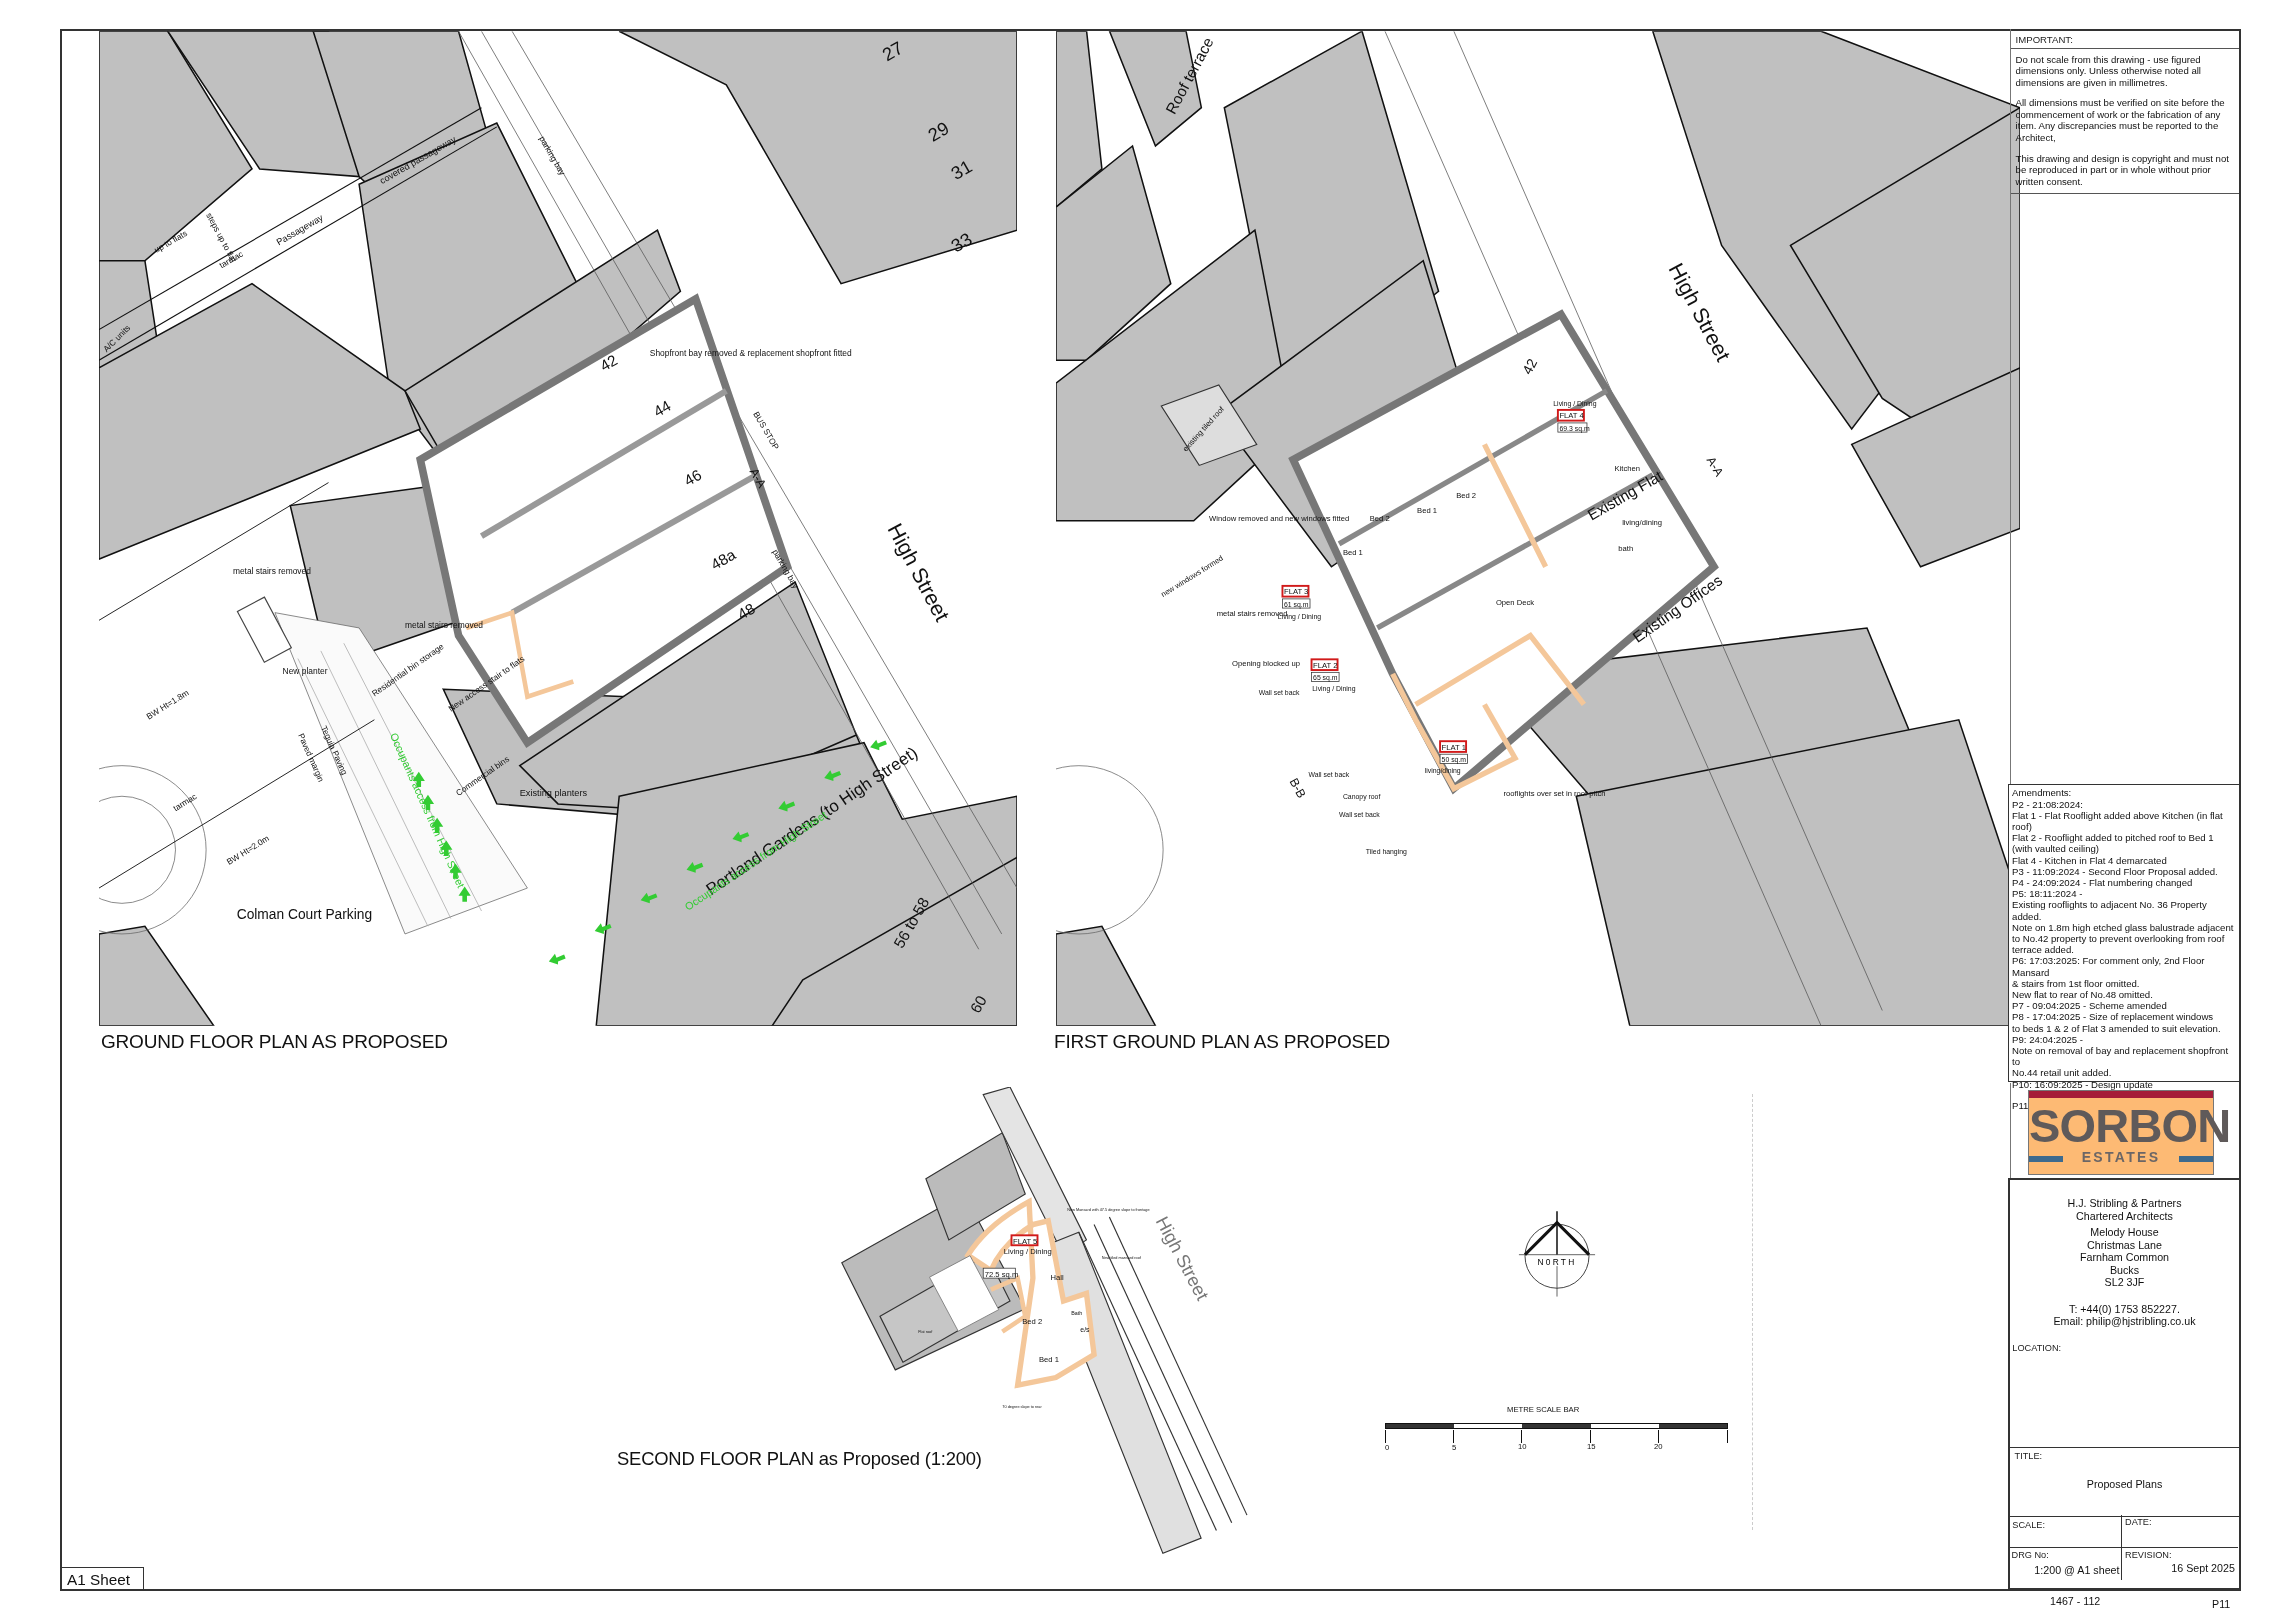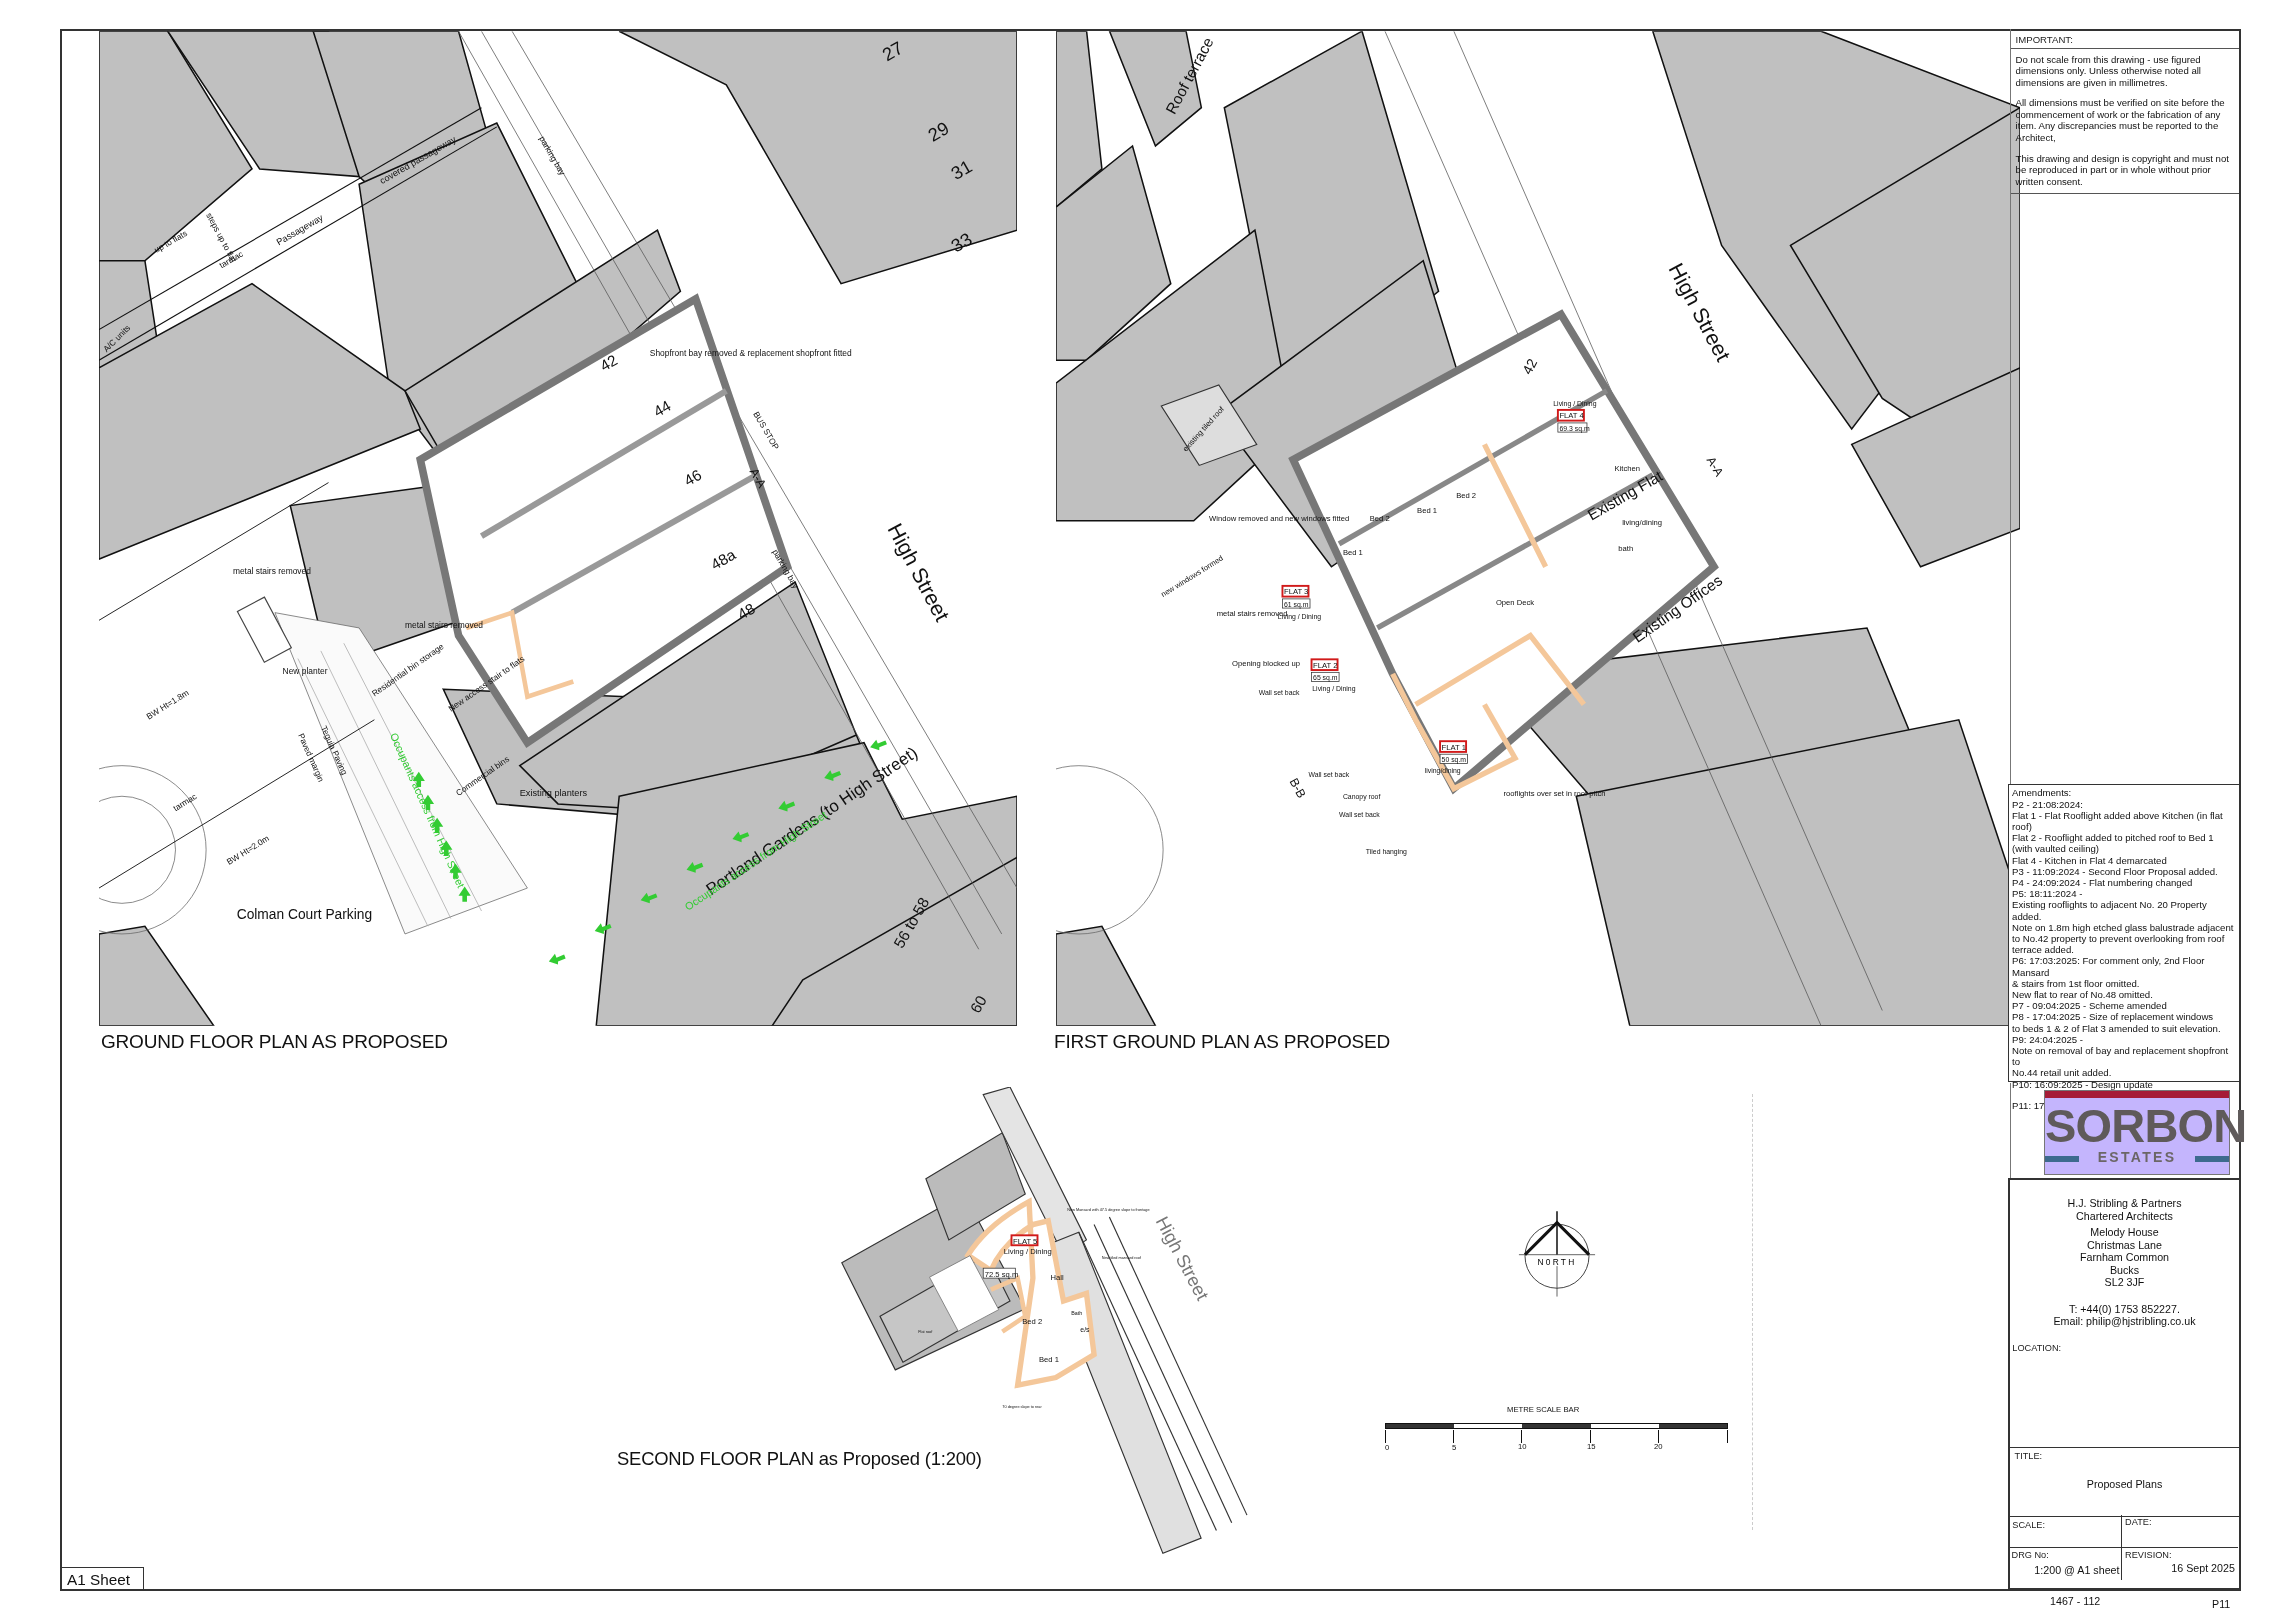--- a/index.html
+++ b/index.html
@@ -5,21 +5,21 @@
   html,body{margin:0;padding:0;background:#fff;}
   body{width:2295px;height:1621px;position:relative;overflow:hidden;font-family:"Liberation Sans",sans-serif;color:#111;}
   .frame-line{position:absolute;background:#333;}
   .plan-svg{position:absolute;}
   .plan-title{position:absolute;font-size:19px;color:#111;white-space:nowrap;letter-spacing:-0.2px;}
   .a1{position:absolute;left:60px;top:1567px;width:84px;height:23px;border:1.1px solid #333;border-bottom:none;font-size:15.3px;line-height:23px;padding-left:6.1px;box-sizing:border-box;}
   .box{position:absolute;border:1.5px solid #333;box-sizing:border-box;background:#fff;}
   .important-head{font-size:9.6px;padding:3.1px 4.6px;border-bottom:1.1px solid #555;color:#222;}
   .important-body p{margin:4.6px 4.6px 9.2px 4.6px;font-size:9.6px;line-height:11.5px;}
   .amend p{margin:0;font-size:9.6px;line-height:11.2px;}
-  .logo-wrap{position:absolute;left:2028px;top:1090px;width:184px;height:83px;border:0.8px solid #777;background:#c4b5fd;margin-left:16px;}
+  .logo-wrap{position:absolute;left:2028px;top:1090px;width:184px;height:83px;border:0.8px solid #777;background:#fdba74;}
   .logo-red{position:absolute;left:0;top:0;width:100%;height:6.9px;background:#a51c37;}
   .logo-text{position:absolute;left:0;top:9.2px;width:100%;text-align:center;font-size:47px;font-weight:bold;color:#5f5a5a;letter-spacing:-0.8px;line-height:51px;}
   .logo-blue{position:absolute;top:65px;height:6.1px;width:34px;background:#3d6a8e;}
   .logo-sub{position:absolute;left:0;top:58px;width:100%;text-align:center;font-size:14px;font-weight:bold;color:#6b6666;letter-spacing:2.3px;}
   .center{text-align:center;}
   .small-label{font-size:9.2px;color:#222;}
   .cell-val{font-size:11.5px;margin-top:32px;}
 </style>
 </head>
 <body>
@@ -328,21 +328,21 @@
 <div class="box amend" style="left:2008px;top:784px;width:232px;height:298px;padding:2.3px 3.1px;border-width:1.1px;">
   <p>Amendments:</p>
   <p>P2 - 21:08:2024:</p>
   <p>Flat 1 - Flat Rooflight added above Kitchen (in flat roof)</p>
   <p>Flat 2 - Rooflight added to pitched roof to Bed 1</p>
   <p>(with vaulted ceiling)</p>
   <p>Flat 4 - Kitchen in Flat 4 demarcated</p>
   <p>P3 - 11:09:2024 - Second Floor Proposal added.</p>
   <p>P4 - 24:09:2024 - Flat numbering changed</p>
   <p>P5: 18:11:2024 -</p>
-  <p>Existing rooflights to adjacent No. 20 Property added.</p>
+  <p>Existing rooflights to adjacent No. 36 Property added.</p>
   <p>Note on 1.8m high etched glass balustrade adjacent</p>
   <p>to No.42 property to prevent overlooking from roof</p>
   <p>terrace added.</p>
   <p>P6: 17:03:2025: For comment only, 2nd Floor Mansard</p>
   <p>&amp; stairs from 1st floor omitted.</p>
   <p>New flat to rear of No.48 omitted.</p>
   <p>P7 - 09:04:2025 - Scheme amended</p>
   <p>P8 - 17:04:2025 - Size of replacement windows</p>
   <p>to beds 1 &amp; 2 of Flat 3 amended to suit elevation.</p>
   <p>P9: 24:04:2025 -</p>

